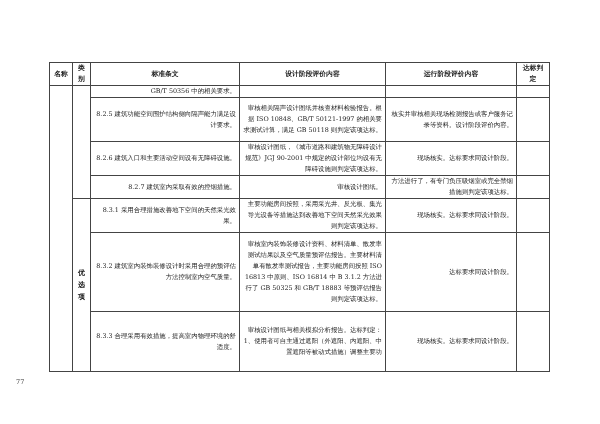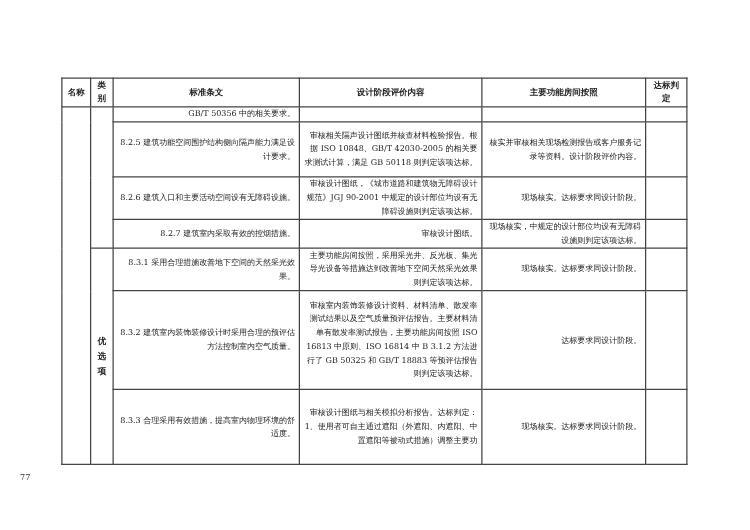--- a/index.html
+++ b/index.html
@@ -34,49 +34,49 @@
       <col style="width:146px">
       <col style="width:131px">
       <col style="width:33px">
     </colgroup>
     <thead>
       <tr>
         <th>名称</th>
         <th>类别</th>
         <th>标准条文</th>
         <th>设计阶段评价内容</th>
-        <th>主要功能房间按照</th>
+        <th>运行阶段评价内容</th>
         <th>达标判定</th>
       </tr>
     </thead>
     <tbody>
       <tr style="height:11px">
         <td rowspan="8"></td>
         <td rowspan="4"></td>
         <td>GB/T 50356 中的相关要求。</td>
         <td></td>
         <td></td>
         <td></td>
       </tr>
       <tr style="height:44px">
         <td class="justify">8.2.5  建筑功能空间围护结构侧向隔声能力满足设计要求。</td>
-        <td class="justify">审核相关隔声设计图纸并核查材料检验报告。根据 ISO 10848、GB/T 42030-2005 的相关要求测试计算，满足 GB 50118 则判定该项达标。</td>
+        <td class="justify">审核相关隔声设计图纸并核查材料检验报告。根据 ISO 10848、GB/T 50121-1997 的相关要求测试计算，满足 GB 50118 则判定该项达标。</td>
         <td class="justify">核实并审核相关现场检测报告或客户服务记录等资料。设计阶段评价内容。</td>
         <td></td>
       </tr>
       <tr style="height:34px">
         <td class="justify">8.2.6  建筑入口和主要活动空间设有无障碍设施。</td>
         <td class="justify">审核设计图纸，《城市道路和建筑物无障碍设计规范》JGJ 90-2001 中规定的设计部位均设有无障碍设施则判定该项达标。</td>
         <td class="justify">现场核实。达标要求同设计阶段。</td>
         <td></td>
       </tr>
       <tr style="height:21px">
         <td>8.2.7  建筑室内采取有效的控烟措施。</td>
         <td>审核设计图纸。</td>
-        <td class="justify">现场核实，中规定的设计部位均设有无障碍设施则判定该项达标。</td>
+        <td class="justify">方法进行了，有专门负压吸烟室或完全禁烟措施则判定该项达标。</td>
         <td></td>
       </tr>
       <tr style="height:33px">
         <td rowspan="4" class="cat">
           <span style="white-space:pre-line">优
 选
 项</span>
         </td>
         <td class="justify">8.3.1  采用合理措施改善地下空间的天然采光效果。</td>
         <td class="justify">主要功能房间按照，采用采光井、反光板、集光导光设备等措施达到改善地下空间天然采光效果则判定该项达标。</td>

